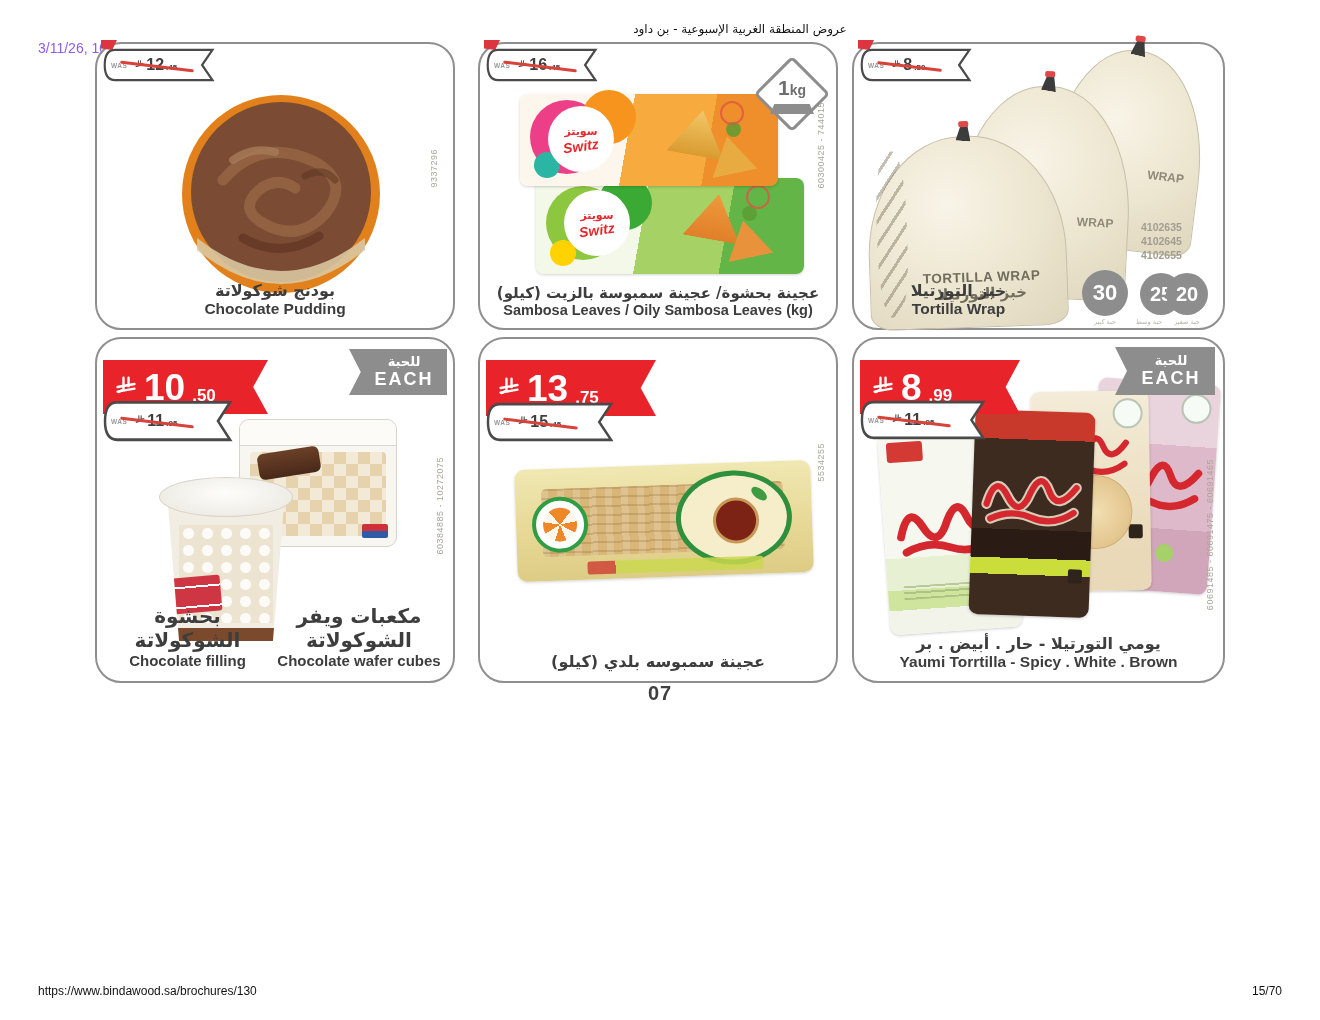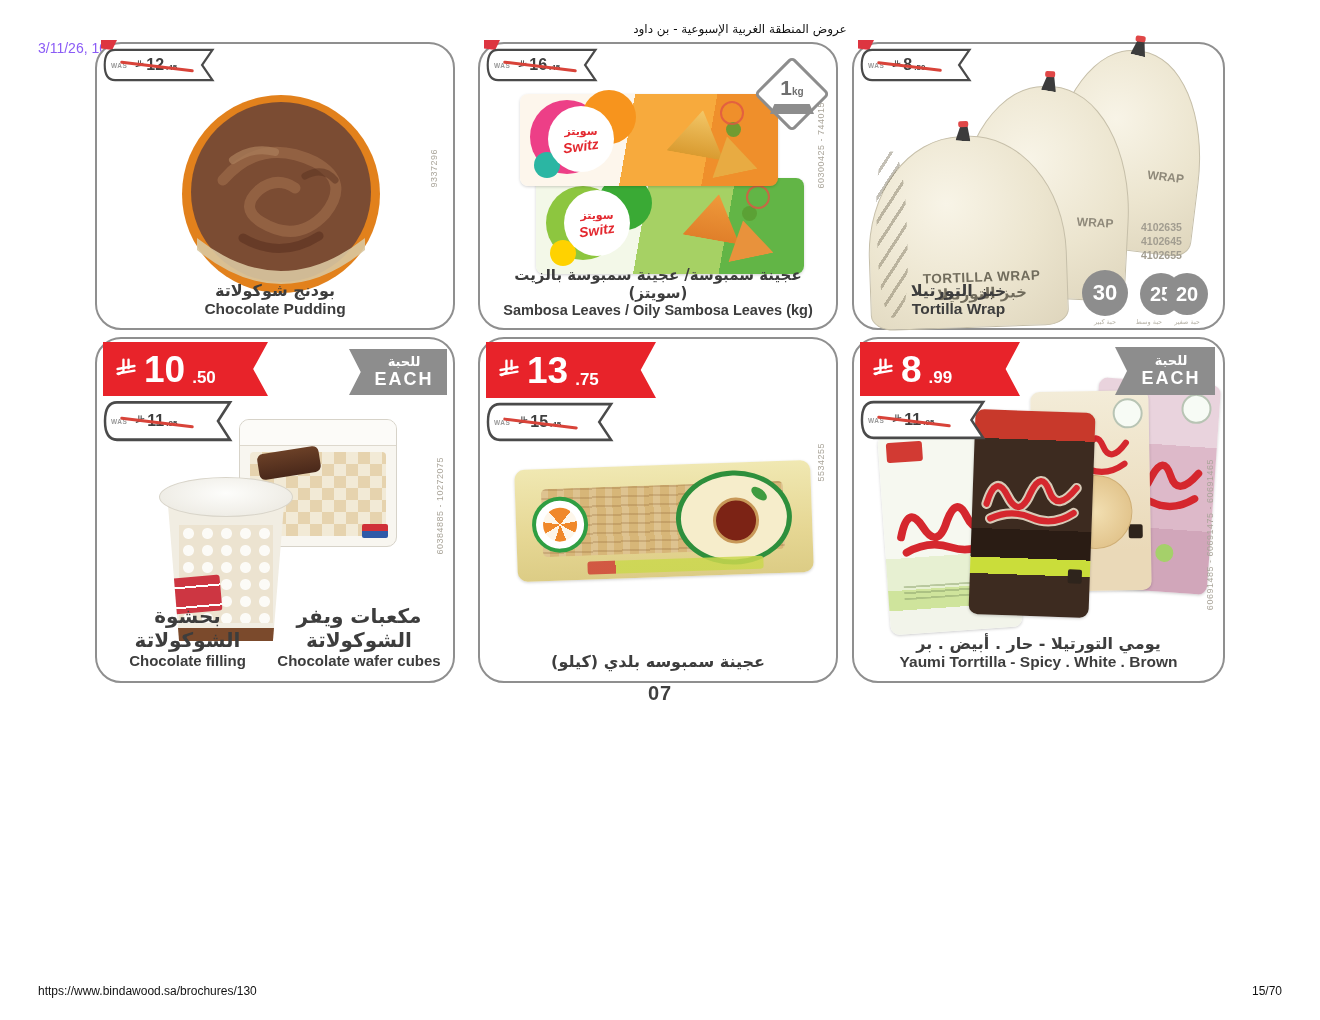--- a/index.html
+++ b/index.html
@@ -19,21 +19,21 @@
   .c3 { left:852px; top:42px;  width:373px; height:288px; }
   .c4 { left:95px;  top:337px; width:360px; height:346px; }
   .c5 { left:478px; top:337px; width:360px; height:346px; }
   .c6 { left:852px; top:337px; width:373px; height:346px; }
 
   .clip-red { position:absolute; top:-4px; left:4px; width:16px; height:10px; background:#dd3540;
               clip-path:polygon(0 0,100% 0,70% 100%,0 85%); }
 
   
   .ribbon { position:absolute; background:#e8232a; clip-path:polygon(0 0,100% 0,91% 50%,100% 100%,0 100%);
-            display:flex; align-items:center; padding-left:12px; gap:7px; color:#fff; z-index:6; }
+            display:flex; align-items:center; padding-left:12px; gap:7px; color:#fff; z-index:6;margin-top:18px; }
   .ribbon .pint { font-size:37px; font-weight:bold; line-height:1; }
   .ribbon .pdec { font-size:17px; font-weight:bold; align-self:flex-end; padding-bottom:8px; }
   .sar { flex:0 0 auto; }
 
   .wasb { position:absolute; z-index:6; }
   .wasb svg.bg { position:absolute; inset:0; width:100%; height:100%; }
   .was-inner { position:absolute; inset:0; display:flex; align-items:center; padding-left:8px; gap:5px; }
   .was-lbl { font-size:6.5px; font-weight:bold; color:#999; letter-spacing:.5px; }
   .strike { position:relative; display:flex; align-items:baseline; gap:2px; color:#3f3f3f; padding:0 3px; }
   .strike .wint { font-size:16px; font-weight:bold; }
@@ -47,21 +47,21 @@
   .eachb .e-ar { font-size:13px; font-weight:bold; line-height:1.2; }
   .eachb .e-en { font-size:18px; font-weight:bold; letter-spacing:2px; line-height:1.1; }
 
   
   .dia-wrap { position:absolute; left:276px; top:14px; width:72px; height:72px; z-index:5; }
   .dia { position:absolute; inset:9px; border:3px solid #8d8d8d; background:#fff; border-radius:5px; transform:rotate(45deg); }
   .dia-band { position:absolute; left:14px; right:14px; top:46px; height:10px; background:#8d8d8d;
               clip-path:polygon(10% 0,90% 0,100% 100%,0 100%); }
   .dia-text { position:absolute; left:0; right:0; top:18px; text-align:center; color:#6f6f6f; }
   .dia-text .dv { font-size:21px; font-weight:bold; }
-  .dia-text .du { font-size:10px; font-weight:bold; }
+  .dia-text .du { font-size:14px; font-weight:bold; }
 
   
   .pname { position:absolute; left:4px; right:4px; bottom:10px; text-align:center; color:#3d3d3d; z-index:5; }
   .pname .nar { display:block; font-size:16px; font-weight:bold; }
   .pname .nen { display:block; font-size:15.5px; font-weight:bold; }
 
   .vcode { position:absolute; writing-mode:vertical-rl; transform:rotate(180deg); font-size:9px;
            color:#aaa59a; letter-spacing:.5px; z-index:4; }
 
   
@@ -272,21 +272,21 @@
         <span class="brand-ar ar">سويتز</span>
         <span class="brand-en">Switz</span>
       </div>
       <div class="tri t1" style="background:linear-gradient(#ef9a3b,#e07f2a);"></div>
       <div class="tri t2" style="background:#e8923c;"></div>
       <div class="garnish"></div>
       <div class="stamp"></div>
     </div>
     <div class="vcode" style="right:10px; top:58px;">60300425 - 744015</div>
     <div class="pname">
-      <span class="nar ar" style="font-size:15px;">عجينة سمبوسة/ عجينة سمبوسة بالزيت (سويتز)</span>
+      <span class="nar ar" style="font-size:15px;">عجينة بحشوة/ عجينة سمبوسة بالزيت (كيلو)</span>
       <span class="nen" style="font-size:14.5px;">Sambosa Leaves / Oily Sambosa Leaves (kg)</span>
     </div>
   </div>
 
   <div class="card c3">
     <div class="clip-red"></div>
     <div class="wasb" style="left:6px; top:4px; width:112px; height:34px;">
       <svg class="bg" viewBox="0 0 130 36" preserveAspectRatio="none">
         <path d="M14 2 H127 L115 18 L127 34 H14 Q2 34 2 18 Q2 2 14 2 Z" fill="#fff" stroke="#4a4a4a" stroke-width="2.5"></path>
         </svg>

